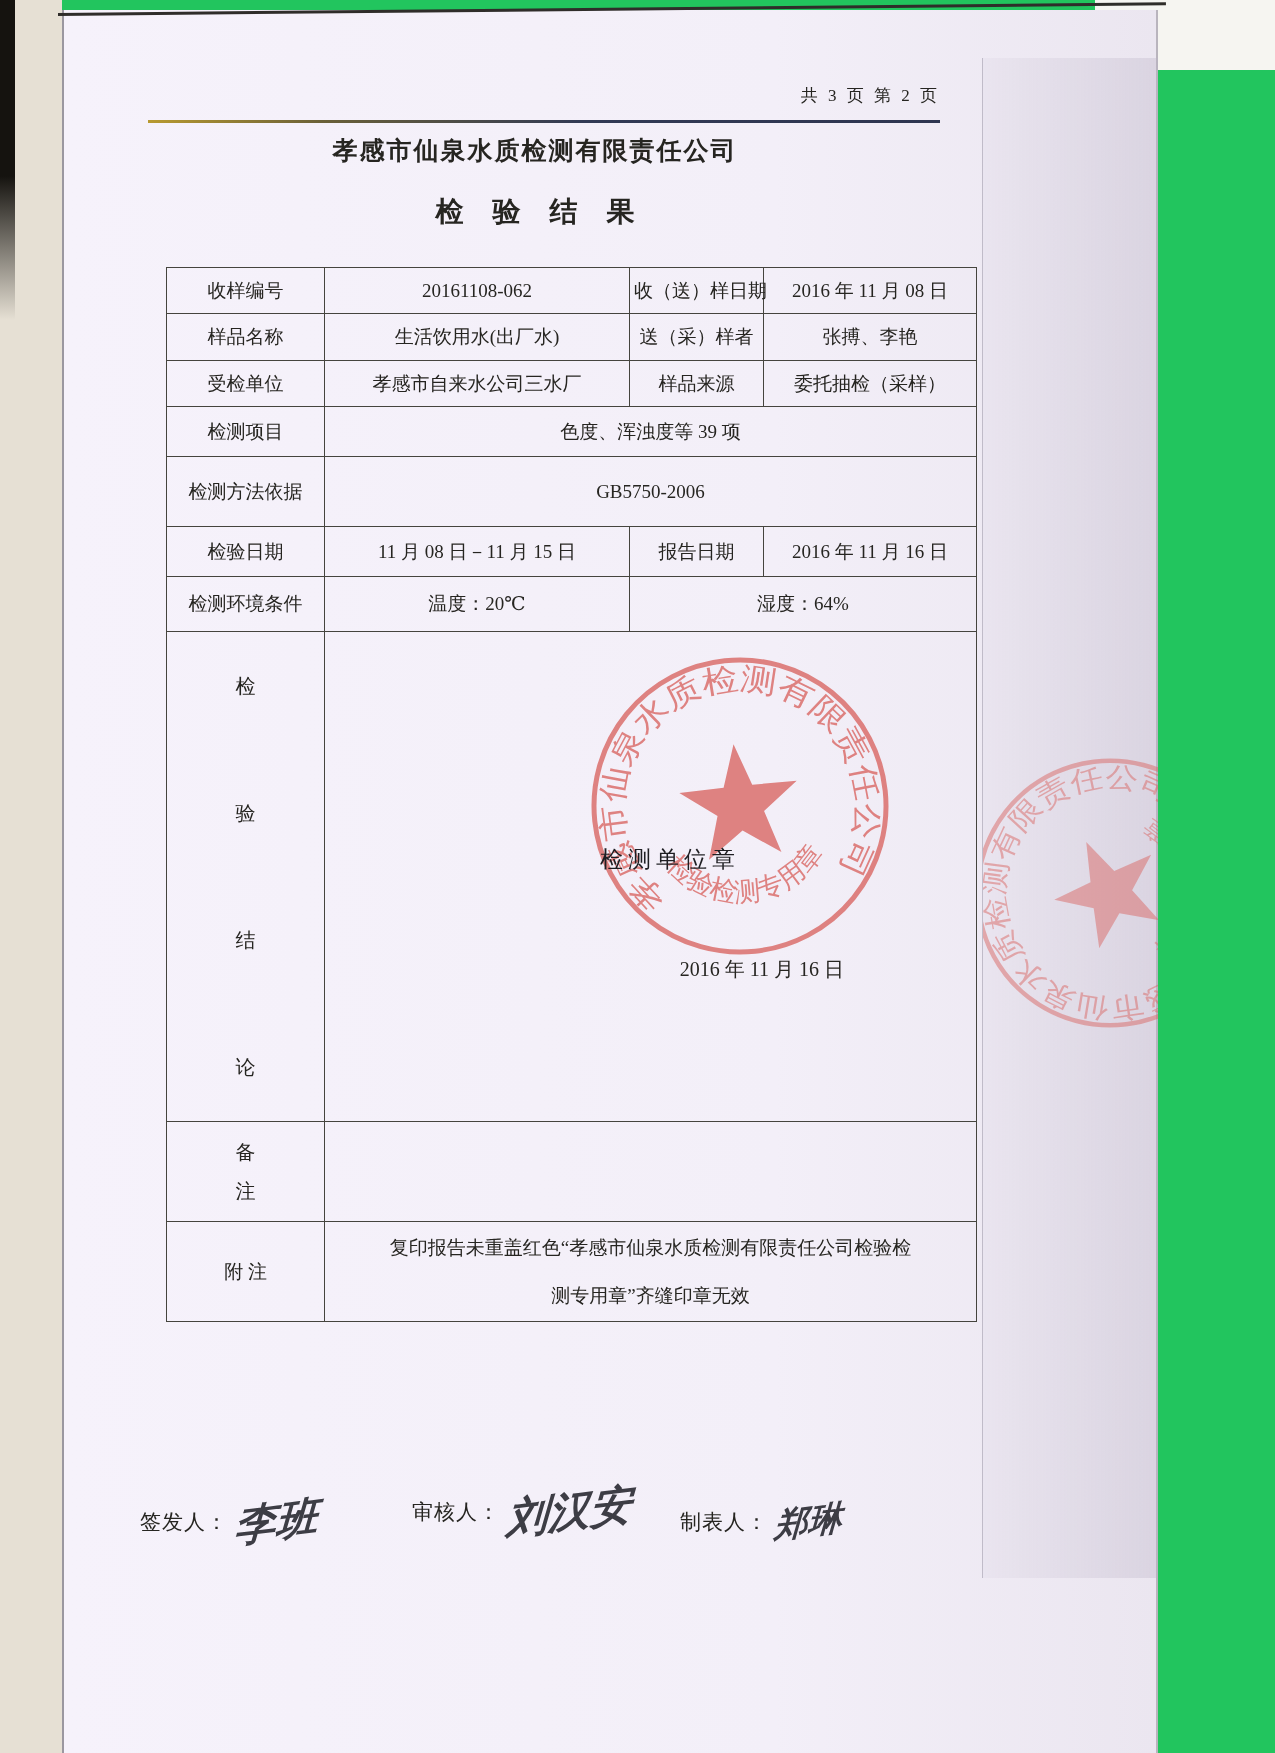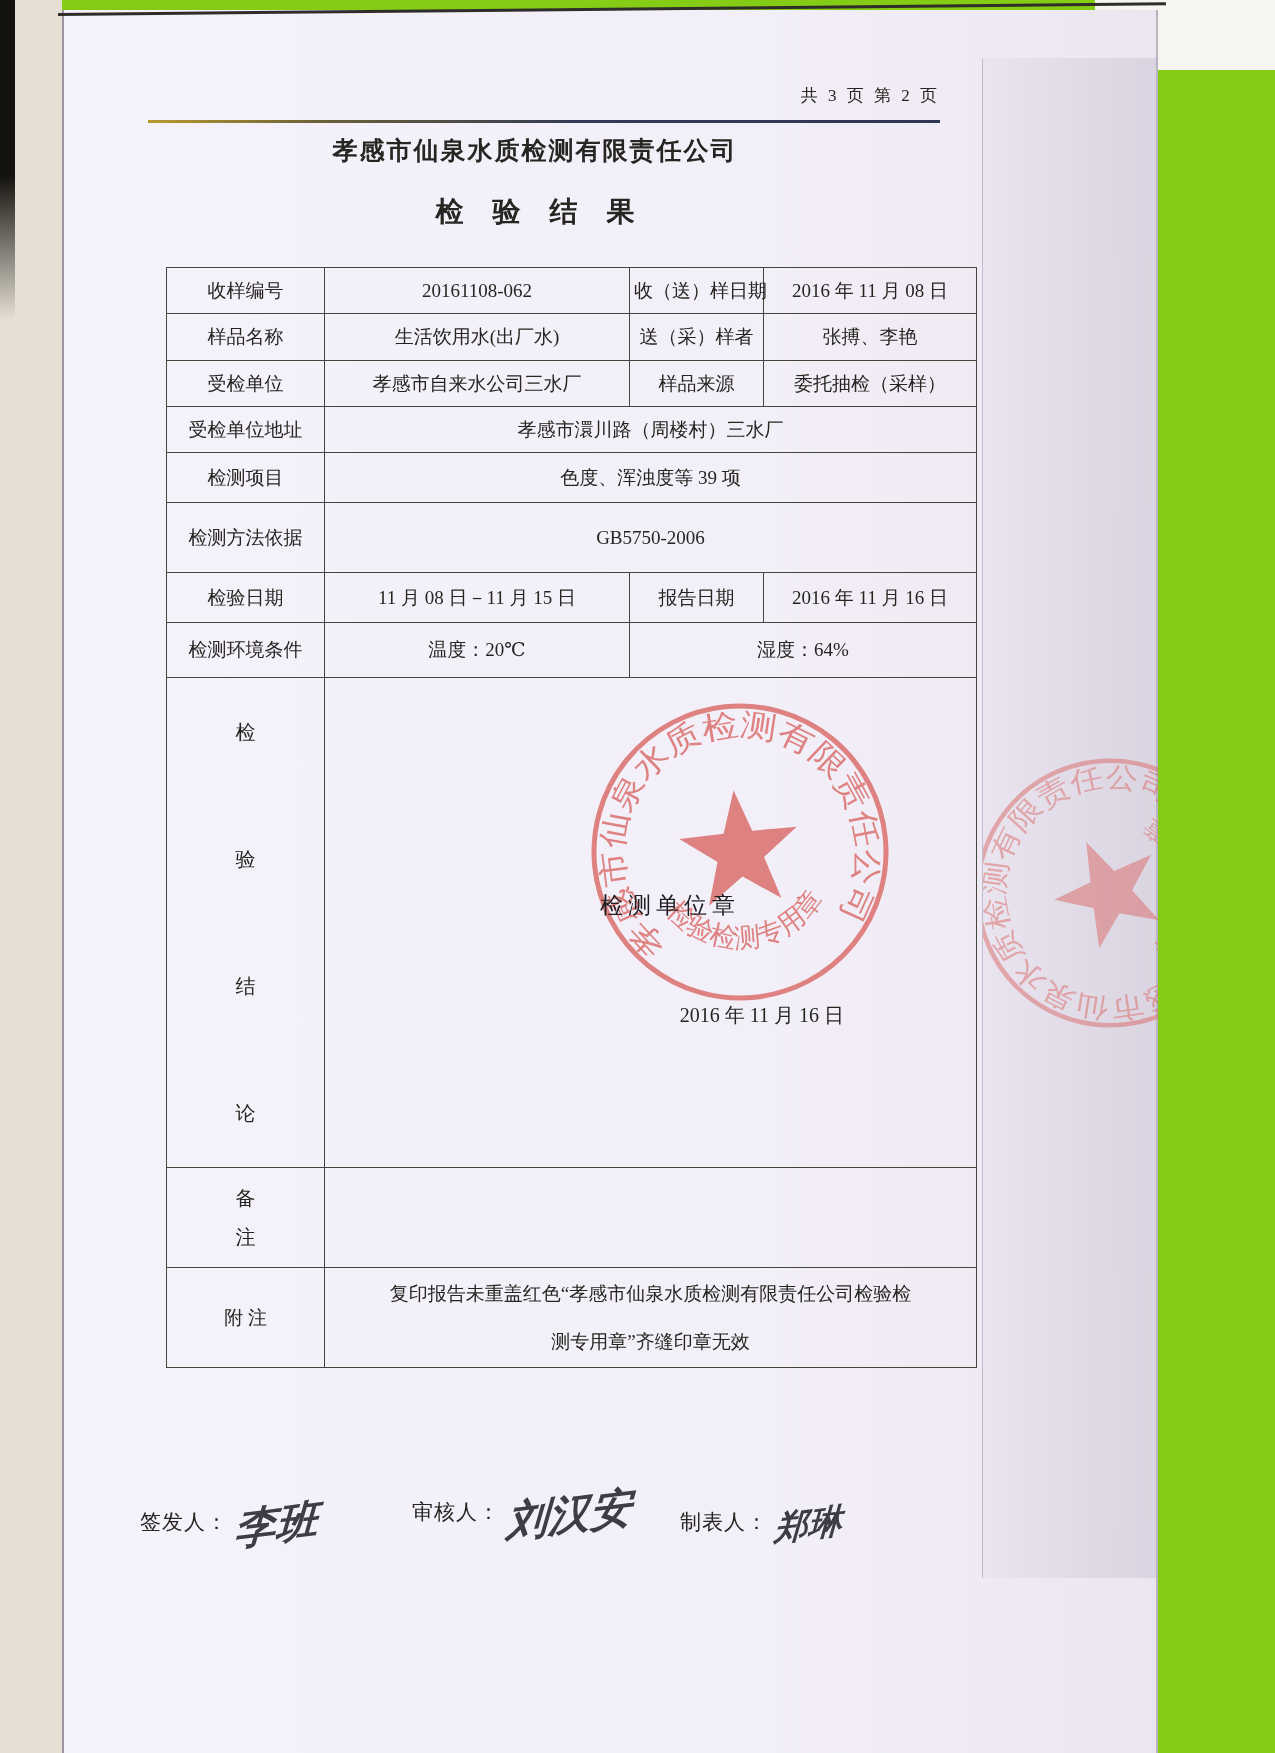--- a/index.html
+++ b/index.html
@@ -1,19 +1,19 @@
 <!DOCTYPE html>
 <html style="--stamp-color: #d96460;"><head>
 <meta charset="utf-8">
 <style>
   html,body{margin:0;padding:0;background:#c9c7c1;}
   *{box-sizing:border-box;}
   .canvas{
     position:relative;width:1275px;height:1753px;overflow:hidden;
-    background:#84cc16;
+    background:#22c55e;
     font-family:"Liberation Serif","DejaVu Serif",serif;
     color:#262521;
   }
   
   .strip-beige{position:absolute;left:0;top:0;width:62px;height:1753px;background:#e6e0d4;}
   .corner-dark{position:absolute;left:0;top:0;width:15px;height:320px;
     background:linear-gradient(180deg,#15130f 0%,#15130f 55%,rgba(21,19,15,0) 100%);}
   .corner-light{position:absolute;right:0;top:0;width:180px;height:70px;background:#f6f5f1;}
   
   .paper{
@@ -55,21 +55,21 @@
   .conclusion-inner{position:relative;width:100%;height:486px;}
   
   .stamp-svg{position:absolute;left:251px;top:12px;width:320px;height:320px;
     opacity:0.78;transform:rotate(-6deg);}
   .stamp-overlay{position:absolute;left:271px;top:210px;width:280px;text-align:left;
     font-size:23px;letter-spacing:5px;color:#1e1e22;}
   .stamp-date{position:absolute;left:283px;top:322px;width:300px;text-align:center;font-size:20px;}
   .edge-stamp{position:absolute;left:-18px;top:690px;width:290px;height:290px;
     opacity:0.48;transform:rotate(-97deg);}
   
-  .sig-group{position:absolute;display:flex;align-items:flex-end;}
+  .sig-group{position:absolute;display:flex;align-items:center;}
   .sig-label{font-size:21px;letter-spacing:1px;line-height:60px;}
   .sig-name{font-size:42px;font-style:italic;font-weight:600;color:#2e2e36;
     transform:rotate(-7deg) skewX(-10deg);margin-left:6px;line-height:54px;opacity:0.92;}
   .g1{left:140px;top:1492px;}
   .g2{left:412px;top:1482px;}
   .g3{left:680px;top:1492px;}
   .g3 .sig-name{font-size:34px;}
 </style>
 </head>
 <body>
@@ -123,24 +123,20 @@
           <td>样品名称</td>
           <td>生活饮用水(出厂水)</td>
           <td>送（采）样者</td>
           <td>张搏、李艳</td>
         </tr>
         <tr class="r3">
           <td>受检单位</td>
           <td>孝感市自来水公司三水厂</td>
           <td>样品来源</td>
           <td>委托抽检（采样）</td>
-        </tr>
-        <tr class="r4">
-          <td>受检单位地址</td>
-          <td colspan="3">孝感市澴川路（周楼村）三水厂</td>
         </tr>
         <tr class="r6">
           <td>检测项目</td>
           <td colspan="3">色度、浑浊度等 39 项</td>
         </tr>
         <tr class="r7">
           <td>检测方法依据</td>
           <td colspan="3">GB5750-2006</td>
         </tr>
         <tr class="r8">

